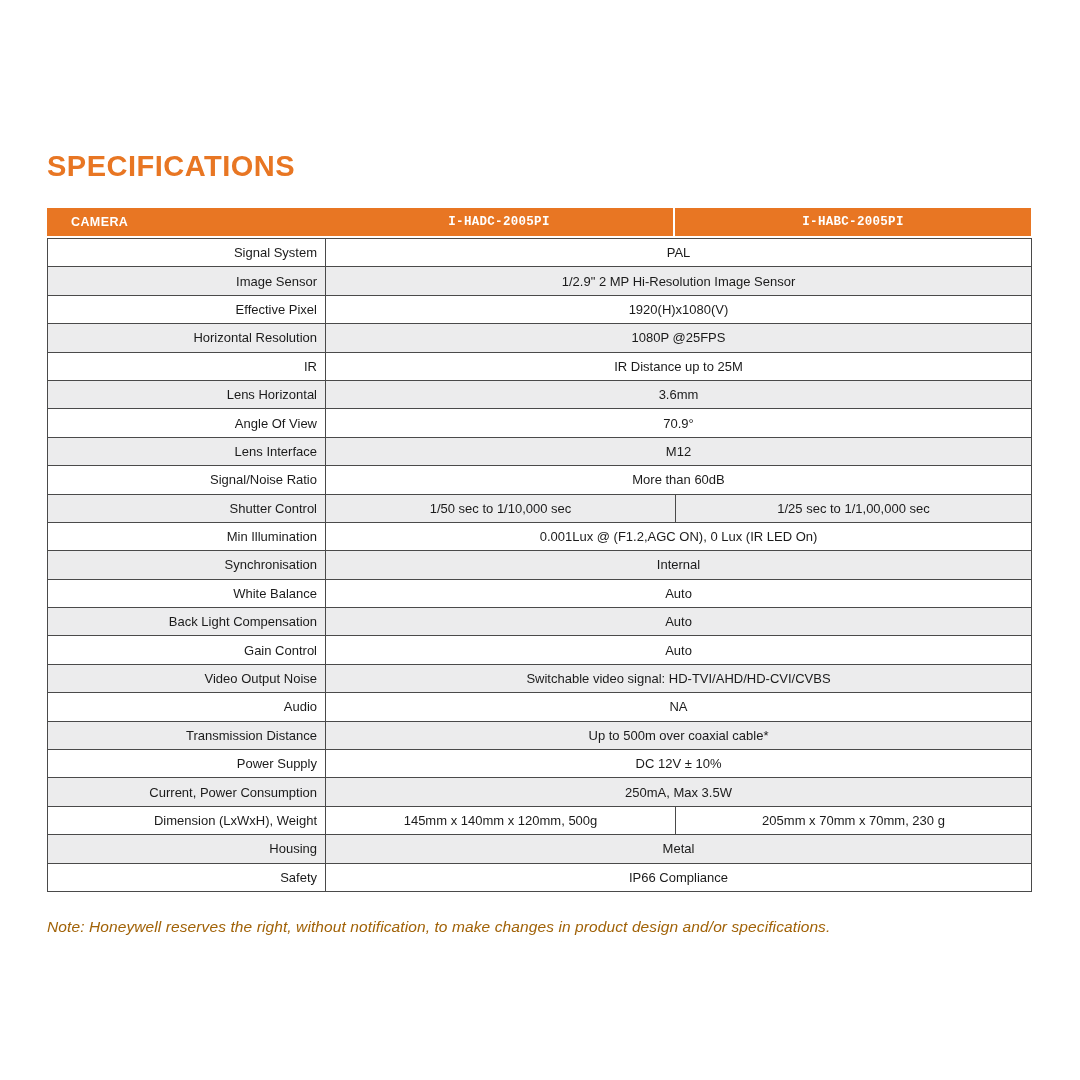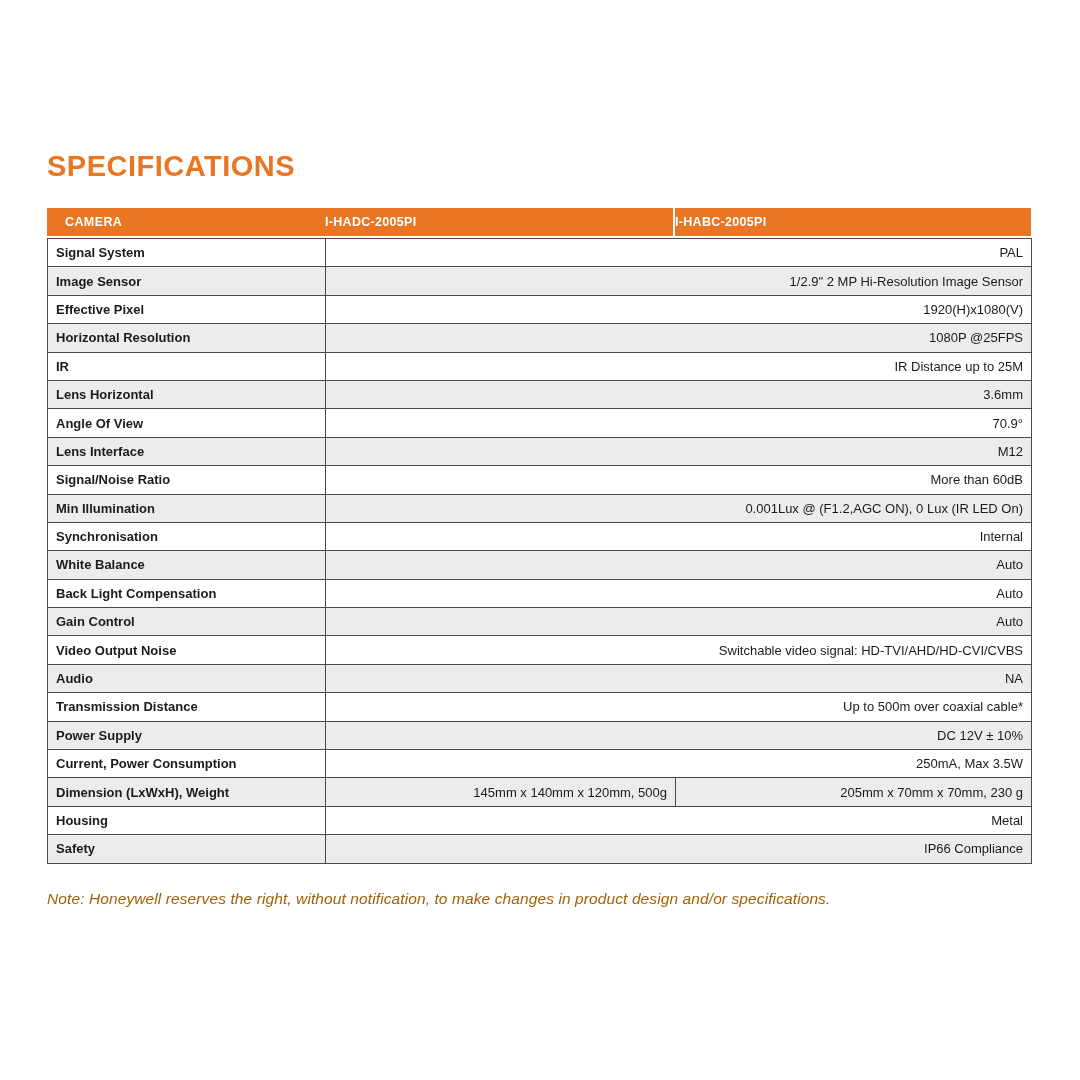--- a/index.html
+++ b/index.html
@@ -35,48 +35,48 @@
     height:28px;
     background:var(--accent);
     color:#fff;
     font-size:12.5px;
     font-weight:bold;
     line-height:28px;
     margin-bottom:2px;
   }
   .thead-grid .th-camera{
     text-align:left;
-    padding-left:18px;
+    padding-left:24px;
     letter-spacing:0.4px;
   }
   .thead-grid .th-model{
-    text-align:left;
+    text-align:center;
     letter-spacing:0.3px;
+    font-family:Liberation Mono, monospace;
   }
   .thead-grid .th-model-1{border-right:2px solid #fff;}
   table.spec-body{
     width:984px;
     border-collapse:collapse;
     table-layout:fixed;
     font-size:13px;
   }
   table.spec-body td{
     border:1px solid var(--border);
     height:28.4px;
     padding:2px 8px;
     overflow:hidden;
     white-space:nowrap;
   }
   table.spec-body tr:nth-child(even){background:var(--alt-row);}
   td.label{
-    text-align:left;
+    text-align:right;
     padding-left:10px;
-    font-weight:bold;
-  }
-  td.value{text-align:right;}
+  }
+  td.value{text-align:center;}
   .footnote{
     margin-top:26px;
     font-size:15.5px;
     font-style:italic;
     color:#a16207;
     letter-spacing:0.1px;
   }
 </style>
 </head>
 <body>
@@ -130,20 +130,25 @@
           </tr>
           <tr>
             <td class="label">Lens Interface</td>
             <td class="value" colspan="2">M12</td>
           </tr>
           <tr>
             <td class="label">Signal/Noise Ratio</td>
             <td class="value" colspan="2">More than 60dB</td>
           </tr>
           <tr>
+            <td class="label">Shutter Control</td>
+            <td class="value">1/50 sec to 1/10,000 sec</td>
+            <td class="value">1/25 sec to 1/1,00,000 sec</td>
+          </tr>
+          <tr>
             <td class="label">Min Illumination</td>
             <td class="value" colspan="2">0.001Lux @ (F1.2,AGC ON), 0 Lux (IR LED On)</td>
           </tr>
           <tr>
             <td class="label">Synchronisation</td>
             <td class="value" colspan="2">Internal</td>
           </tr>
           <tr>
             <td class="label">White Balance</td>
             <td class="value" colspan="2">Auto</td>

